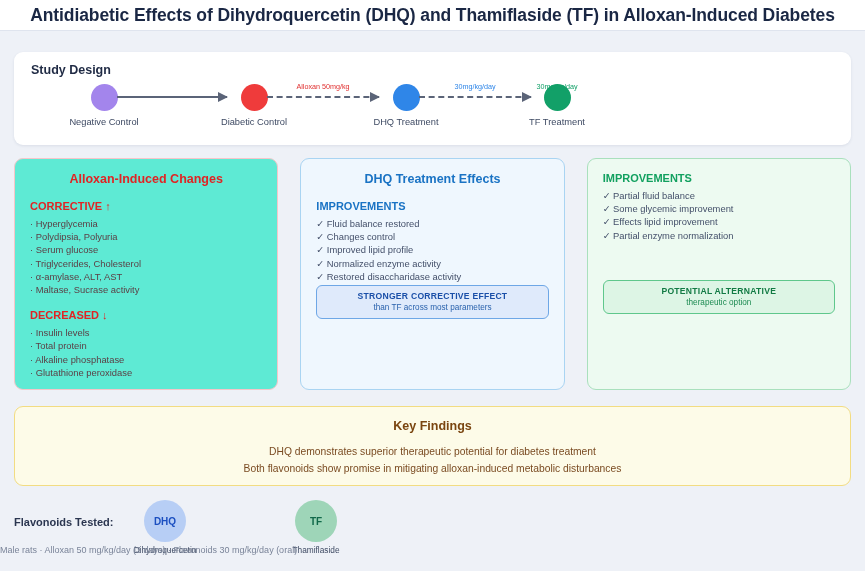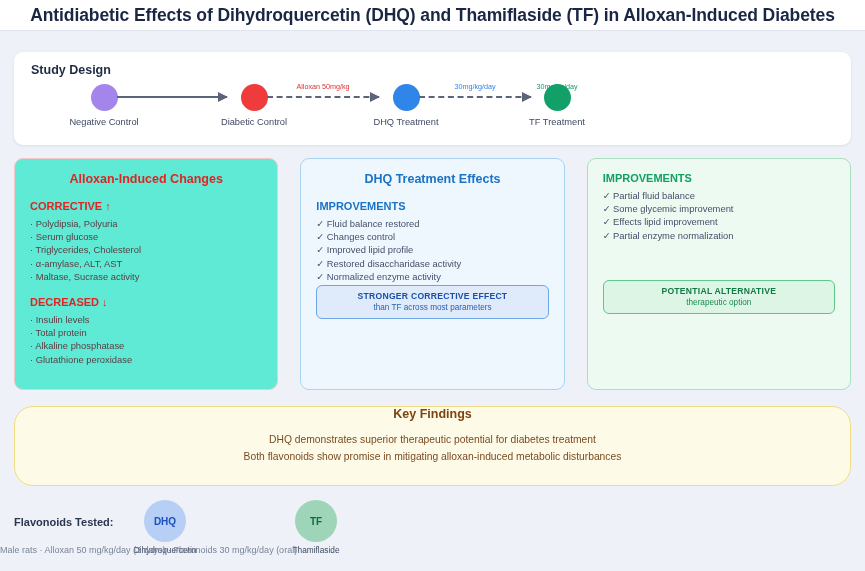--- a/index.html
+++ b/index.html
@@ -211,21 +211,22 @@
 
   
   .findings {
     position: absolute;
     left: 14px;
     top: 406px;
     width: 837px;
     height: 80px;
     background: #fdfbe8;
     border: 1.5px solid #f2dc82;
-    border-radius: 19px;
+    border-radius: 9px;
+    padding-top: 12px;
     text-align: center;
   }
   .findings-title {
     font-size: 12.5px;
     font-weight: bold;
     color: #7a4510;
     margin-bottom: 10px;
   }
   .findings-line {
     font-size: 10.3px;
@@ -340,20 +341,21 @@
 
   </div>
 </div>
 
 <div class="panels">
 
   <div class="panel pink">
     <div class="panel-title">Alloxan-Induced Changes</div>
     <div class="sect-head">CORRECTIVE ↑</div>
     <ul class="items">
+      <li>· Hyperglycemia</li>
       <li>· Polydipsia, Polyuria</li>
       <li>· Serum glucose</li>
       <li>· Triglycerides, Cholesterol</li>
       <li>· α-amylase, ALT, AST</li>
       <li>· Maltase, Sucrase activity</li>
     </ul>
     <div class="sect-head second">DECREASED ↓</div>
     <ul class="items">
       <li>· Insulin levels</li>
       <li>· Total protein</li>
@@ -362,22 +364,22 @@
     </ul>
   </div>
 
   <div class="panel blue">
     <div class="panel-title">DHQ Treatment Effects</div>
     <div class="sect-head">IMPROVEMENTS</div>
     <ul class="items">
       <li>✓ Fluid balance restored</li>
       <li>✓ Changes control</li>
       <li>✓ Improved lipid profile</li>
+      <li>✓ Normalized enzyme activity</li>
       <li>✓ Restored disaccharidase activity</li>
-      <li>✓ Normalized enzyme activity</li>
     </ul>
     <div class="badge blue-badge">
       <div class="b-title">STRONGER CORRECTIVE EFFECT</div>
       <div class="b-sub">than TF across most parameters</div>
     </div>
   </div>
 
   <div class="panel green">
     <div class="sect-head">IMPROVEMENTS</div>
     <ul class="items">

